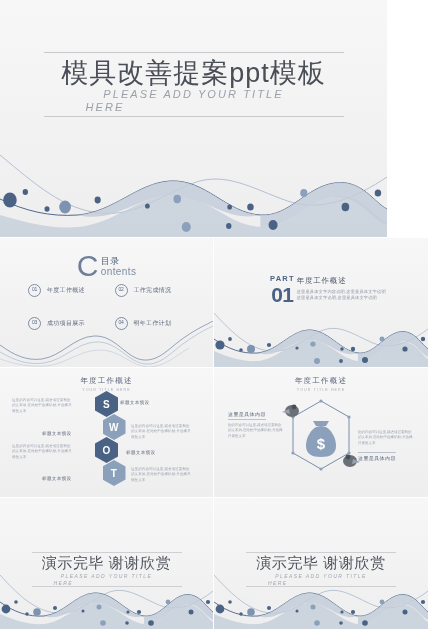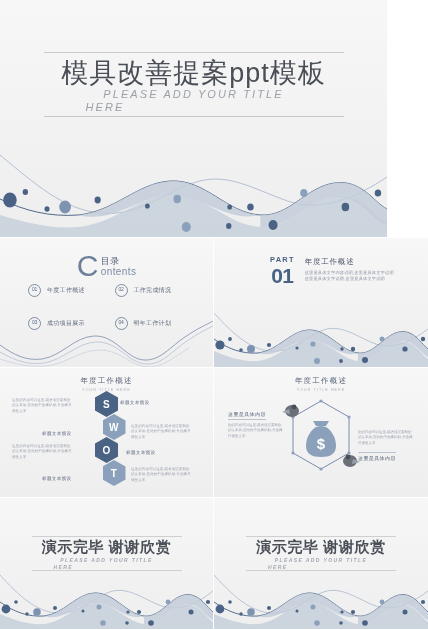--- a/index.html
+++ b/index.html
@@ -69,21 +69,21 @@
   }
   .toc-item{display:flex;align-items:center;gap:6px;}
   .toc-num{
     width:11px;height:11px;border-radius:50%;border:1px solid #7d8ca3;
     color:#5b6c86;font-size:5px;line-height:9px;text-align:center;flex:none;
     letter-spacing:-.2px;
   }
   .toc-label{font-size:6px;color:#5f6b7d;letter-spacing:.3px;white-space:nowrap;}
 
   
-  .part-wrap{position:absolute;left:56px;top:17px;display:flex;align-items:flex-start;gap:10px;}
+  .part-wrap{position:absolute;left:56px;top:36px;display:flex;align-items:flex-start;gap:2px;}
   .part-left{text-align:center;color:#4a6284;}
   .part-word{font-size:7.5px;letter-spacing:1.2px;font-weight:700;line-height:9px;}
   .part-num{font-size:21px;line-height:21px;font-weight:700;letter-spacing:-.5px;margin-top:1px;}
   .part-right{padding-top:2px;}
   .part-title{font-size:7.5px;color:#4a5567;letter-spacing:.8px;margin-bottom:3px;}
   .part-desc{font-size:4.2px;line-height:6px;color:#8b93a1;letter-spacing:.2px;}
 
   
   .slide-head{position:absolute;left:0;right:0;top:8px;text-align:center;}
   .sh-cn{font-size:7.5px;color:#5a6578;letter-spacing:1.2px;}
@@ -112,21 +112,21 @@
   .hexoutline{position:absolute;left:8px;top:3px;width:62px;height:72px;}
   .moneybag{position:absolute;left:50%;top:50%;transform:translate(-50%,-50%);}
   .hm-txt{position:absolute;width:56px;}
   .hm-txt .t{font-size:5px;color:#59657a;letter-spacing:.4px;border-bottom:1px solid #b9c2cf;padding-bottom:2px;margin-bottom:3px;display:inline-block;}
   .hm-txt .b{font-size:3.5px;line-height:5.4px;color:#9aa1ad;}
   .hm-txt.left{left:14px;top:34px;text-align:left;}
   .hm-txt.right{right:14px;top:62px;text-align:left;}
   .hm-txt.right .t{border-bottom:none;border-top:1px solid #b9c2cf;padding:2px 0 0 0;margin:3px 0 0 0;}
 
   
-  .thanks-block{position:absolute;left:50%;top:38px;transform:translateX(-50%);width:150px;text-align:center;font-weight:bold;}
+  .thanks-block{position:absolute;left:50%;top:54px;transform:translateX(-50%);width:150px;text-align:center;}
   .thanks-title{font-size:15px;line-height:20px;color:#4a4f57;letter-spacing:.6px;white-space:nowrap;}
   .thanks-sub{font-style:italic;font-size:5px;line-height:6.5px;letter-spacing:1.4px;color:#a2a7b0;}
   .thanks-sub .l2{display:block;text-align:left;padding-left:22px;}
   .thanks-rule{height:1px;background:#cfcfd2;width:100%;}
 </style>
 </head>
 <body>
 
 <div class="deck">
 

